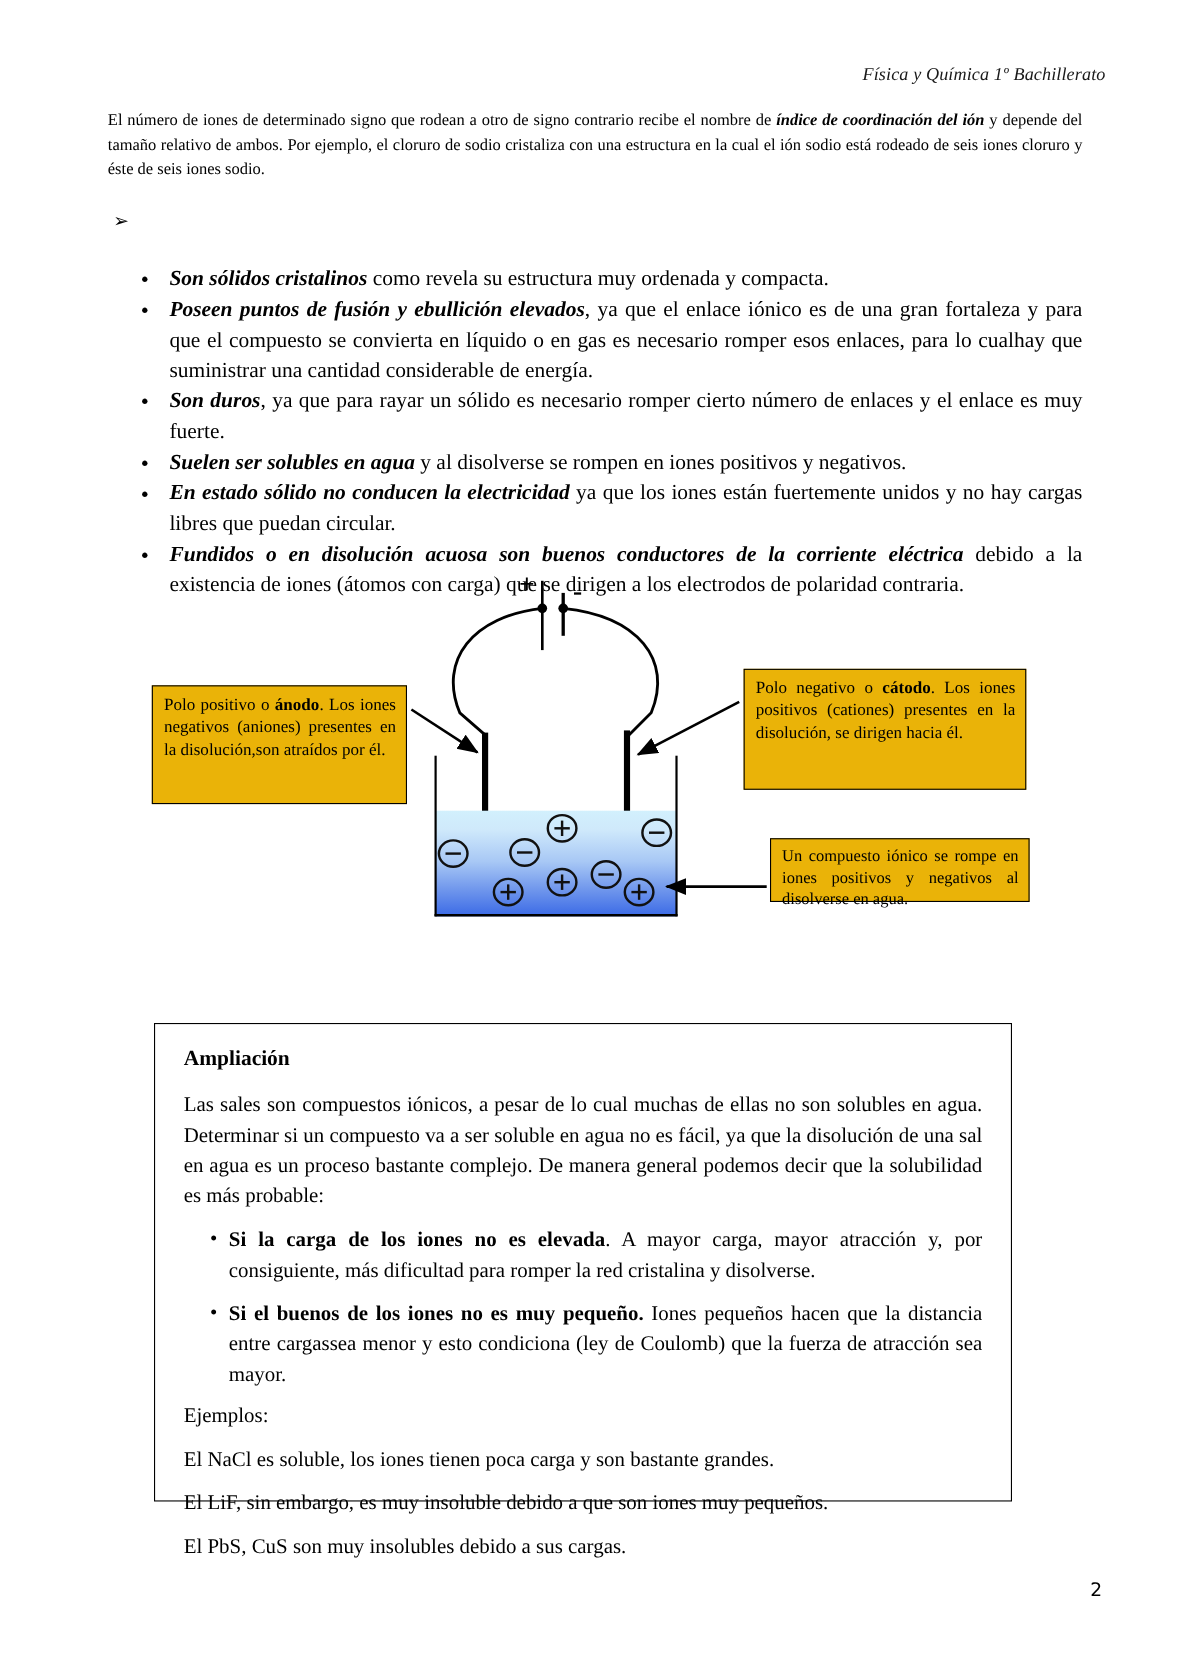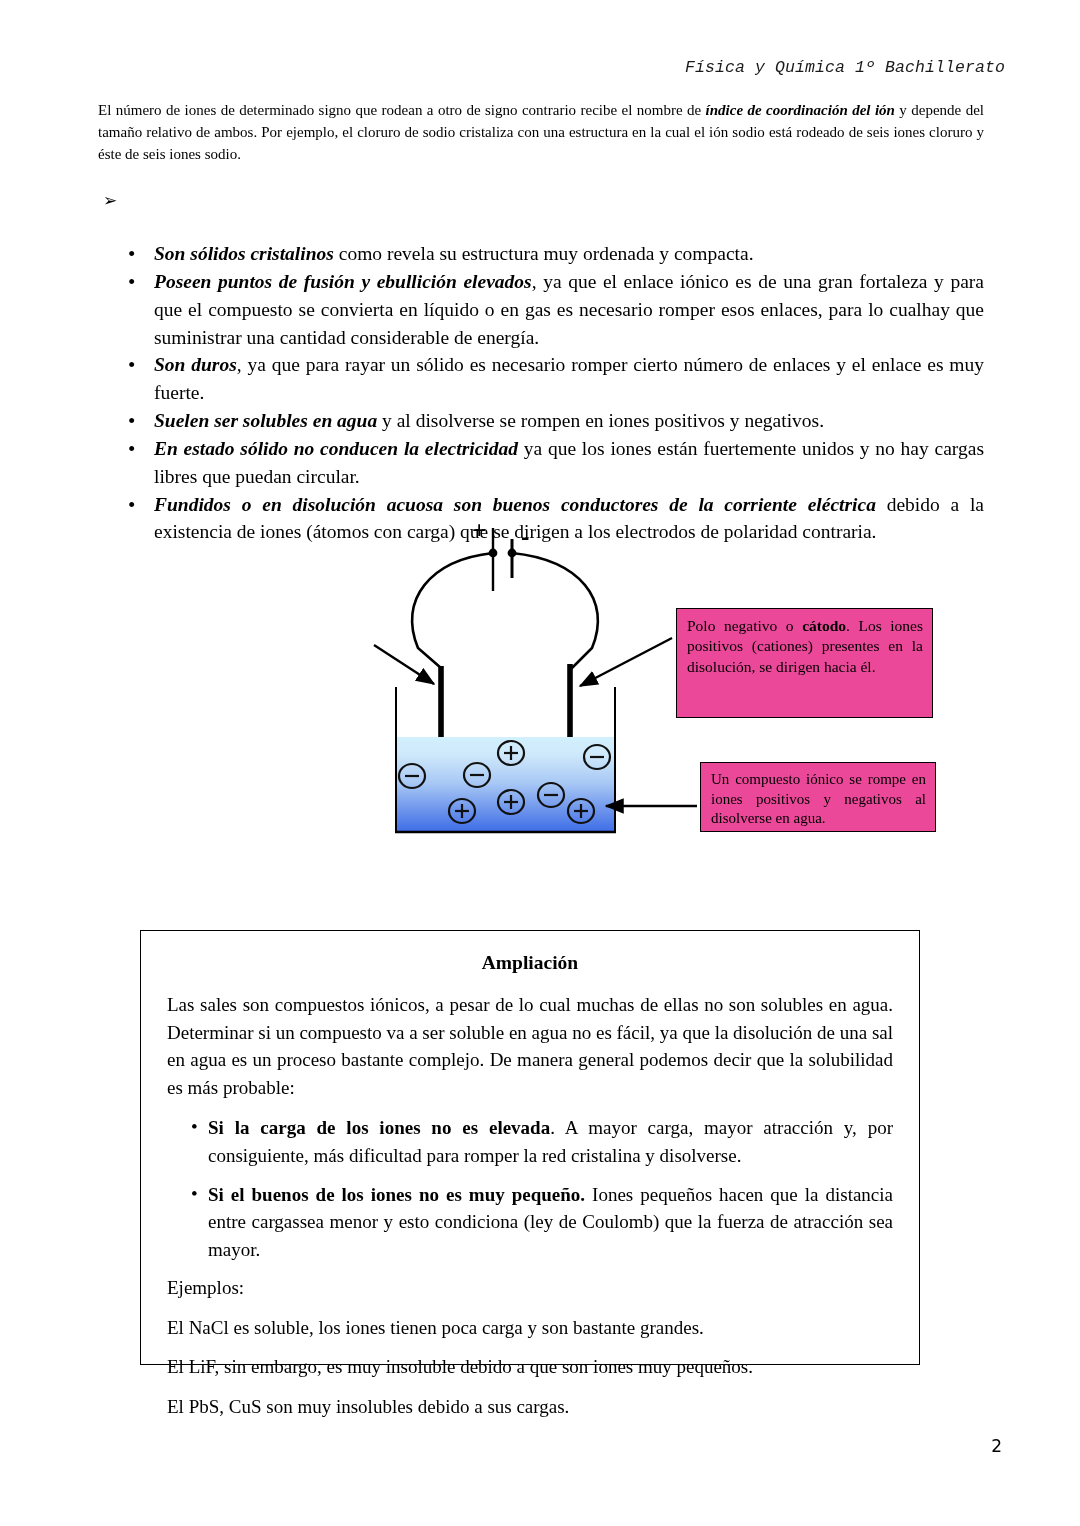--- a/index.html
+++ b/index.html
@@ -19,21 +19,21 @@
   .page {
     position: absolute;
     inset: 0;
   }
 
   
   .header {
     position: absolute;
     top: 58px;
     right: 75px;
-    font-family: Liberation Mono, monospace;
+    font-family: Liberation Serif, serif;
     font-style: italic;
     font-size: 16.5px;
     letter-spacing: 0.1px;
     color: #1a1a1a;
     white-space: nowrap;
   }
 
   
   .intro {
     position: absolute;
@@ -100,49 +100,49 @@
     left: 0;
     top: 0;
     width: 1080px;
     height: 1526px;
     pointer-events: none;
   }
 
   .callout {
     position: absolute;
     border: 1.4px solid #000;
-    background: #ec4899;
+    background: #eab308;
     font-size: 15.5px;
     line-height: 1.32;
     text-align: justify;
     padding: 7px 9px 7px 10px;
     box-sizing: border-box;
   }
   .callout b { font-weight: bold; }
 
   .callout-left  { left: 138px;  top: 623px; width: 232px; height: 108px; }
   .callout-right { left: 676px;  top: 608px; width: 257px; height: 110px; }
-  .callout-bottom{ left: 700px;  top: 762px; width: 236px;  height: 70px;
+  .callout-bottom{ left: 700px;  top: 762px; width: 236px;  height: 58px;
                    line-height: 1.3; font-size: 15px; }
 
   
   .ampliacion {
     position: absolute;
     left: 140px;
     top: 930px;
     width: 780px;
     height: 435px;
     border: 1.6px solid #000;
     box-sizing: border-box;
     padding: 18px 26px 0 26px;
     font-size: 19px;
     line-height: 1.45;
   }
   .amp-title {
-    text-align: center;
+    text-align: left;
     font-weight: bold;
     font-size: 19.5px;
     margin-bottom: 14px;
   }
   .amp-para {
     text-align: justify;
     margin-bottom: 13px;
   }
   .amp-bullets {
     margin: 0 0 6px 0;
@@ -289,20 +289,23 @@
         <line x1="574" y1="811" x2="588" y2="811" stroke-width="2.2"></line>
         <line x1="581" y1="804" x2="581" y2="818" stroke-width="2.2"></line>
         </g>
     </g>
 
     <line x1="374" y1="645" x2="434" y2="684" stroke="#000" stroke-width="2.4" marker-end="url(#arrowHead)"></line>
     <line x1="672" y1="638" x2="580" y2="686" stroke="#000" stroke-width="2.4" marker-end="url(#arrowHead)"></line>
     <line x1="697" y1="806" x2="606" y2="806" stroke="#000" stroke-width="2.4" marker-end="url(#arrowHead)"></line>
   </svg>
 
+  <div class="callout callout-left">
+    <span>Polo positivo o </span><b>ánodo</b><span>. Los iones negativos (aniones) presentes en la disolución,son atraídos por él.</span>
+  </div>
 
   <div class="callout callout-right">
     <span>Polo negativo o </span><b>cátodo</b><span>. Los iones positivos (cationes) presentes en la disolución, se dirigen hacia él.</span>
   </div>
 
   <div class="callout callout-bottom">Un compuesto iónico se rompe en iones positivos y negativos al disolverse en agua.</div>
 
   <div class="ampliacion">
     <div class="amp-title">Ampliación</div>
     <div class="amp-para">Las sales son compuestos iónicos, a pesar  de lo cual muchas de ellas no son solubles en agua. Determinar si un compuesto va a ser soluble en agua no es fácil, ya que la disolución de una sal en agua es un proceso bastante complejo. De manera general podemos decir que la solubilidad es más probable:</div>

